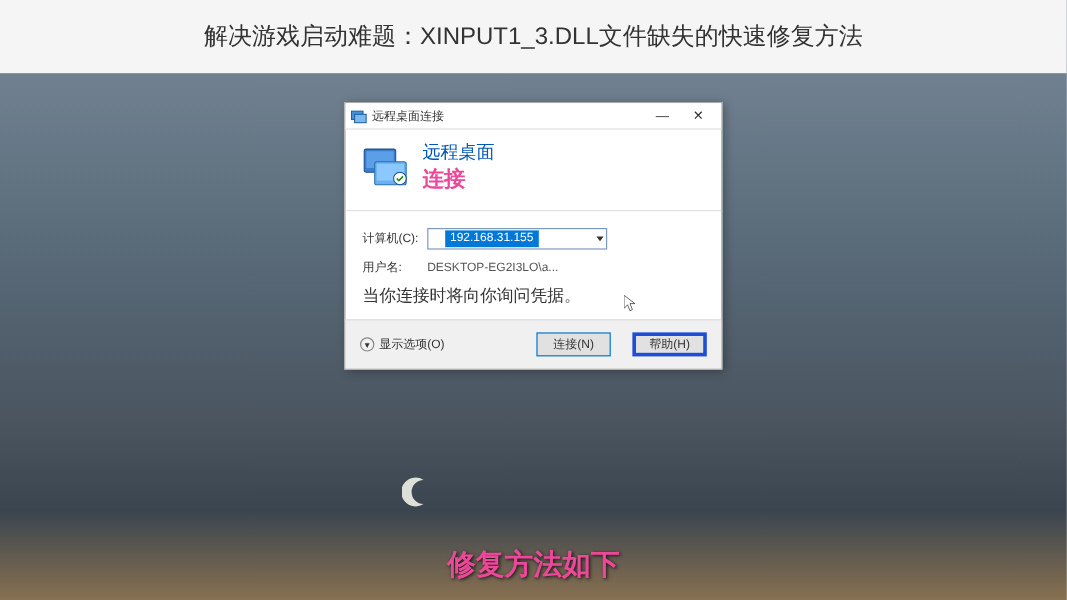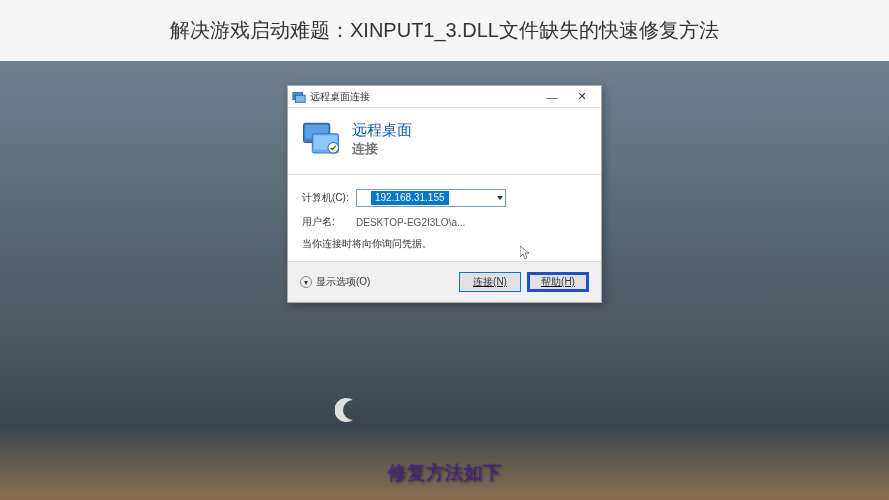--- a/index.html
+++ b/index.html
@@ -75,22 +75,22 @@
       display: flex;
       flex-direction: column;
       justify-content: flex-end;
     }
     .header-title {
       font-size: 15px;
       color: #0058b8;
       font-weight: normal;
     }
     .header-subtitle {
-      font-size: 13px;
-      color: #737373;
+      font-size: 18px;
+      color: #ec4899;
       font-weight: bold;
     }
     .form-section {
       padding: 14px 14px 10px 14px;
     }
     .form-row {
       display: flex;
       align-items: center;
       margin-bottom: 8px;
       font-size: 10px;
@@ -127,21 +127,21 @@
       right: 2px;
       top: 50%;
       transform: translateY(-50%);
       width: 0;
       height: 0;
       border-left: 3px solid transparent;
       border-right: 3px solid transparent;
       border-top: 4px solid #333;
     }
     .hint-text {
-      font-size: 10px;
+      font-size: 14px;
       color: #333;
       margin-top: 4px;
     }
     .footer-section {
       display: flex;
       align-items: center;
       justify-content: space-between;
       padding: 10px 12px;
       background: #f0f0f0;
       border-top: 1px solid #ddd;
@@ -158,22 +158,21 @@
       height: 12px;
       border: 1px solid #888;
       border-radius: 50%;
       display: flex;
       align-items: center;
       justify-content: center;
       font-size: 8px;
     }
     .footer-btns {
       display: flex;
-      gap: 6px;
-      text-decoration: underline;
+      gap: 18px;
     }
     .btn {
       min-width: 62px;
       height: 20px;
       border: 3px solid #1d4ed8;
       background: #e1e1e1;
       font-size: 10px;
       color: #333;
       display: flex;
       align-items: center;
@@ -187,23 +186,23 @@
       left: 335px;
       top: 396px;
       width: 28px;
       height: 28px;
     }
     .caption {
       position: absolute;
       bottom: 14px;
       left: 50%;
       transform: translateX(-50%);
-      color: #4c1d95;
-      font-size: 19px;
-      font-weight: normal;
+      color: #ec4899;
+      font-size: 24px;
+      font-weight: bold;
       text-shadow: 1px 1px 3px rgba(0,0,0,0.8);
     }
     .cursor {
       position: absolute;
       left: 520px;
       top: 246px;
       width: 10px;
       height: 14px;
       pointer-events: none;
     }

